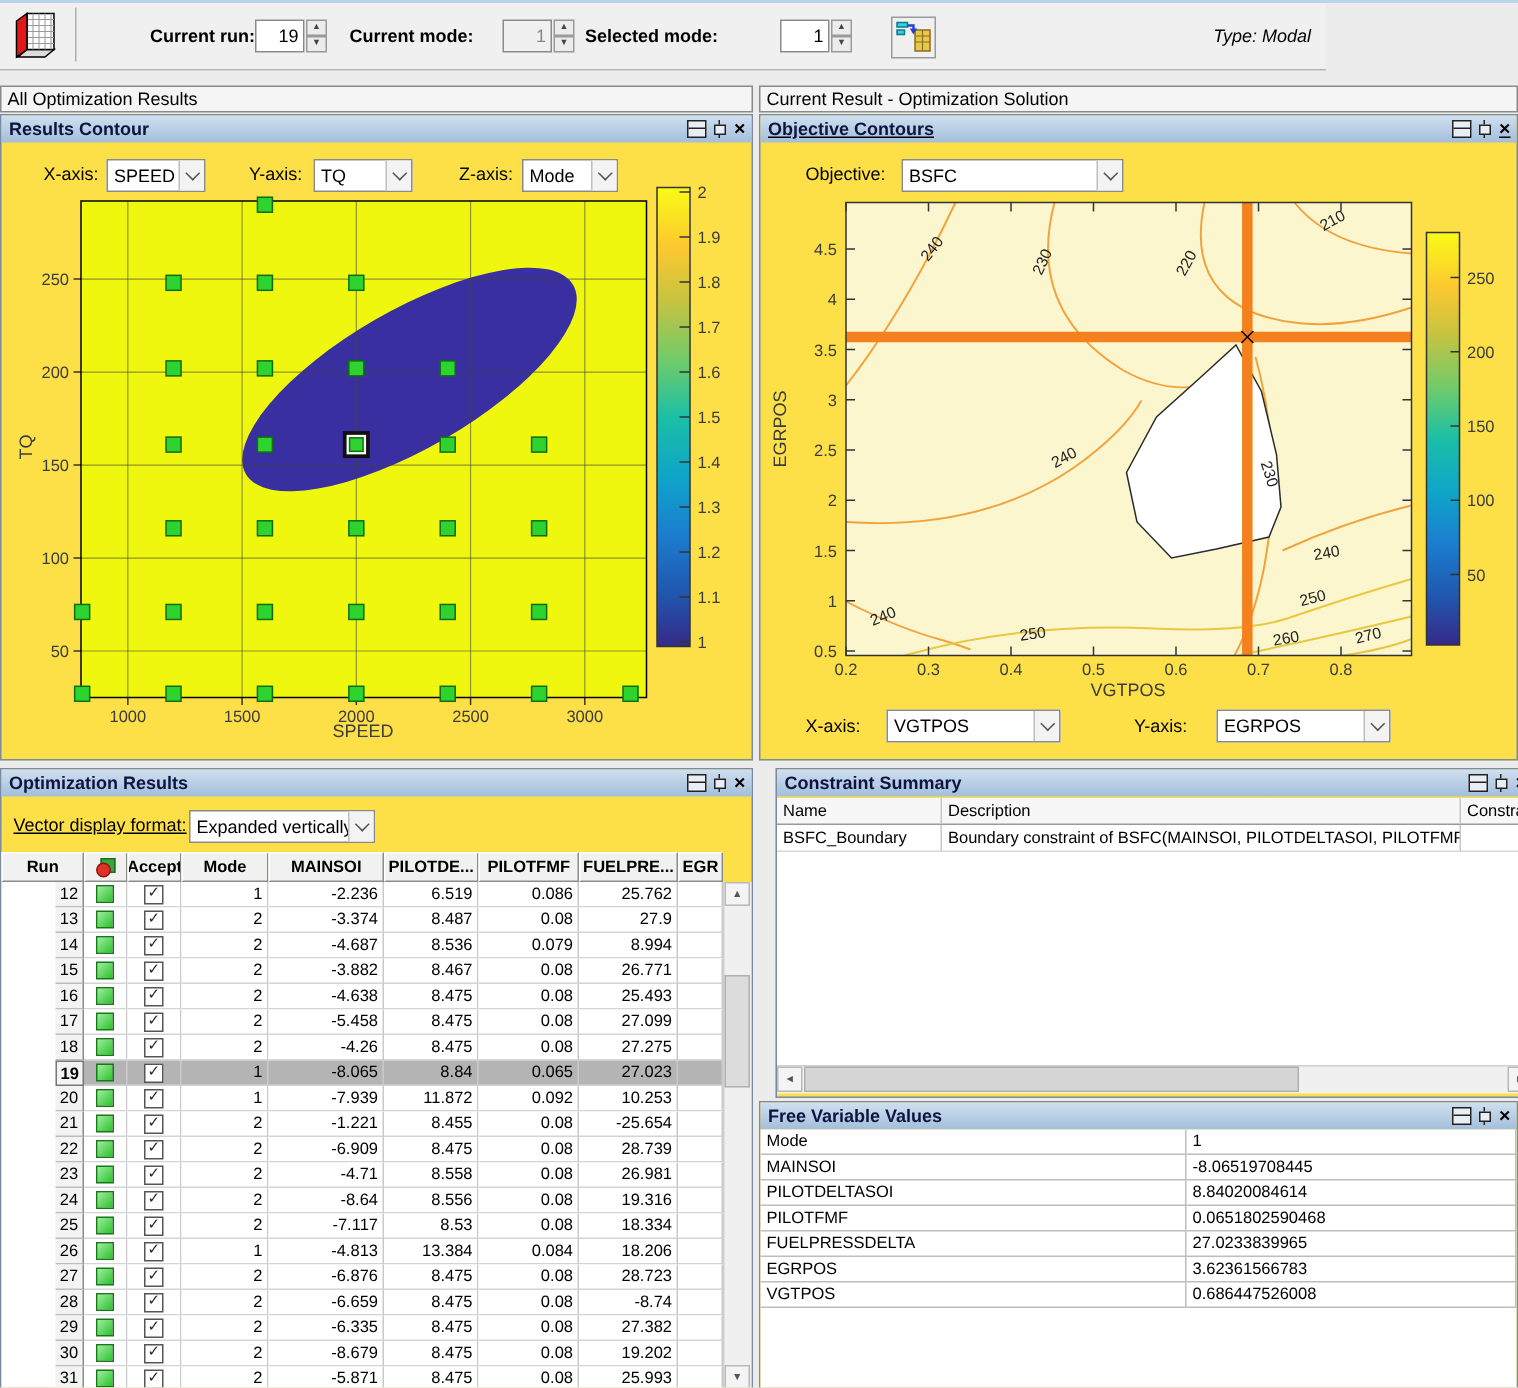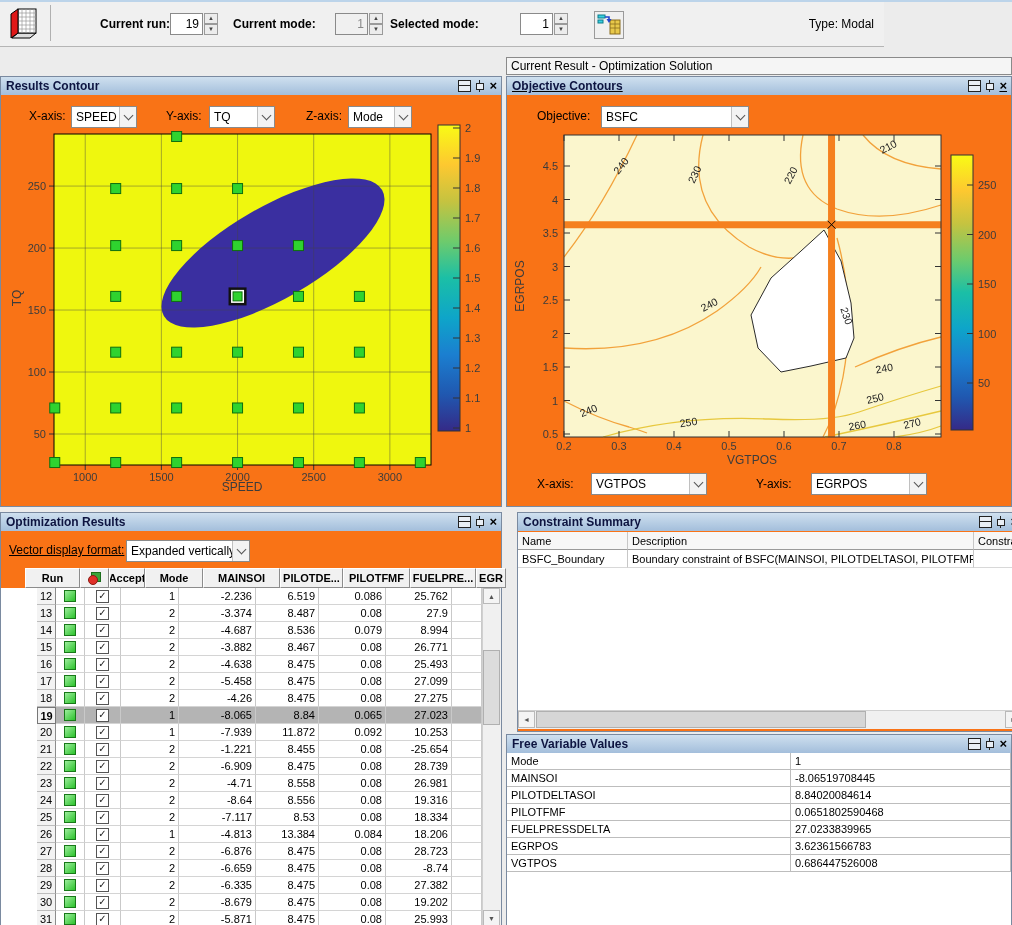--- a/index.html
+++ b/index.html
@@ -9,39 +9,39 @@
   .toolbar .sep{position:absolute;left:50px;top:3px;width:1px;height:36px;background:#b0b0b0;}
   .tlab{position:absolute;top:15px;font:bold 12px "Liberation Sans",sans-serif;color:#000;white-space:nowrap;}
   .spin{position:absolute;top:11px;display:flex;height:22px;}
   .sval{width:33px;height:22px;border:1px solid #8a8a8a;background:#fff;font:12px "Liberation Sans",sans-serif;text-align:right;padding:3px 3px 0 0;box-sizing:border-box;}
   .spin.dis .sval{background:#f0f0f0;color:#888;}
   .sarr{width:14px;display:flex;flex-direction:column;margin-left:1px;}
   .sarr span{flex:1;border:1px solid #9a9a9a;background:#ececec;font-size:6px;line-height:9px;text-align:center;color:#444;}
   .iconbtn{position:absolute;left:594px;top:9px;width:28px;height:26px;border:1px solid #9a9a9a;background:#f0f0f0;display:flex;align-items:center;justify-content:center;}
   
   .secbar{position:absolute;top:10px;height:18px;background:#f5f5f5;border:1px solid #8a8a8a;font:12px "Liberation Sans",sans-serif;line-height:17px;padding-left:4px;box-sizing:border-box;color:#000;}
-  .panel{position:absolute;background:#f97316;border:1px solid #7a8aa0;box-sizing:border-box;}
+  .panel{position:absolute;background:#fde047;border:1px solid #7a8aa0;box-sizing:border-box;}
   .ptitle{height:18px;background:linear-gradient(180deg,#cfe0ef,#a3bedb);display:flex;align-items:center;padding:0 3px 0 5px;font:600 12px "Liberation Sans",sans-serif;color:#0d1440;}
   .picons{margin-left:auto;display:flex;gap:2px;align-items:center;}
   .tico{display:inline-block;width:11px;height:10px;border:1px solid #222;background:#e8eef5;position:relative;}
   .tico .h{position:absolute;left:0;right:0;top:4px;border-top:1px solid #222;}
   .tdock{display:inline-block;width:13px;height:12px;position:relative;}
   .tdock .bx{position:absolute;left:3px;top:3px;width:6px;height:5px;border:1px solid #222;background:#e8eef5;}
   .tdock .v{position:absolute;left:6px;top:0;bottom:0;border-left:1px solid #222;}
   .tclose{font:bold 13px "Liberation Sans",sans-serif;line-height:12px;color:#000;padding:0 1px;}
   .axlab{position:absolute;font:12px "Liberation Sans",sans-serif;color:#000;white-space:nowrap;}
   .combo{position:absolute;height:22px;background:#fff;border:1px solid #8a8a8a;display:flex;align-items:stretch;box-sizing:border-box;}
   .cval{flex:1;padding:3px 4px 0 4px;font:12px "Liberation Sans",sans-serif;white-space:nowrap;overflow:hidden;}
   .carr{width:16px;border-left:1px solid #c0c0c0;background:#f3f3f3;display:flex;align-items:center;justify-content:center;}
   .carr i{display:block;width:6px;height:6px;border-right:1.6px solid #555;border-bottom:1.6px solid #555;transform:rotate(45deg);margin-top:-3px;}
   svg text.tick{font:11px "Liberation Sans",sans-serif;fill:#3c3c3c;}
   svg text.alab{font:12px "Liberation Sans",sans-serif;fill:#3c3c3c;}
   svg text.clab{font:10.5px "Liberation Sans",sans-serif;fill:#222;}
   .thead,.trow{display:grid;grid-template-columns:55px 29px 36px 58px 77px 63px 67px 66px 1fr;width:481px;}
-  .thead{position:absolute;left:0;top:55px;height:20px;padding-left:24px;}
+  .thead{position:absolute;left:0;top:55px;height:20px;}
   .thead .hc{background:#f1f1f1;border:1px solid #fff;border-right:1px solid #8c8c8c;border-bottom:1px solid #8c8c8c;font:bold 11px "Liberation Sans",sans-serif;display:flex;align-items:center;justify-content:center;overflow:hidden;white-space:nowrap;}
   #or-body{position:absolute;left:0;top:75px;bottom:0;width:481px;overflow:hidden;background:#fff;}
   .trow{height:17px;}
   .trow .c{border-right:1px solid #c9c9c9;border-bottom:1px solid #d4d4d4;font:11px "Liberation Sans",sans-serif;display:flex;align-items:center;box-sizing:border-box;background:#fff;}
   .trow .run{background:#f3f3f3;border-right:1px solid #8c8c8c;border-bottom:1px solid #bdbdbd;justify-content:center;margin-left:36px;}
   .trow .n{justify-content:flex-end;padding-right:3px;}
   .trow .ic{justify-content:center;}
   .trow.sel .c{background:#b4b4b4;}
   .trow.sel .run{background:#f3f3f3;font-weight:bold;border:1px solid #777;}
   .gsq{display:inline-block;width:10px;height:10px;background:linear-gradient(135deg,#9dee9d,#2cc22c);border:1px solid #187818;}
@@ -114,24 +114,25 @@
       <svg width="24" height="22" viewBox="0 0 24 22">
         <rect x="13" y="6" width="10" height="14" fill="#e8c84a" stroke="#8a6d1f"></rect>
         <path d="M13 10 H23 M13 14 H23 M18 6 V20" stroke="#8a6d1f" stroke-width="0.8"></path>
         <rect x="1" y="1" width="7" height="3" fill="#39cfe0" stroke="#0b7c8c"></rect>
         <rect x="1" y="6" width="5" height="3" fill="#39cfe0" stroke="#0b7c8c"></rect>
         <path d="M8 3 L12 3 L12 6" fill="none" stroke="#2244cc" stroke-width="1.6"></path>
         <polygon points="9.5,5 14.5,5 12,9" fill="#2244cc"></polygon>
       </svg>
     </span>
 
-    <span class="tlab" style="right:10px;top:15px;font-weight:normal;">Type: Modal</span>
+    <span class="tlab" style="right:10px;top:15px;font-weight:normal;font-style:italic;">Type: Modal</span>
   </div>
 
   <div style="position:absolute;left:0;top:45px;width:502px;height:880px;">
+    <div class="secbar" style="left:0;width:502px;">All Optimization Results</div>
 
     <div class="panel" style="left:0;top:29px;width:502px;height:431px;">
       <div class="ptitle">
         <span>Results Contour</span>
         <span class="picons">
           <span class="tico">
               <span class="h"></span>
             </span>
           <span class="tdock">
               <span class="v"></span>

